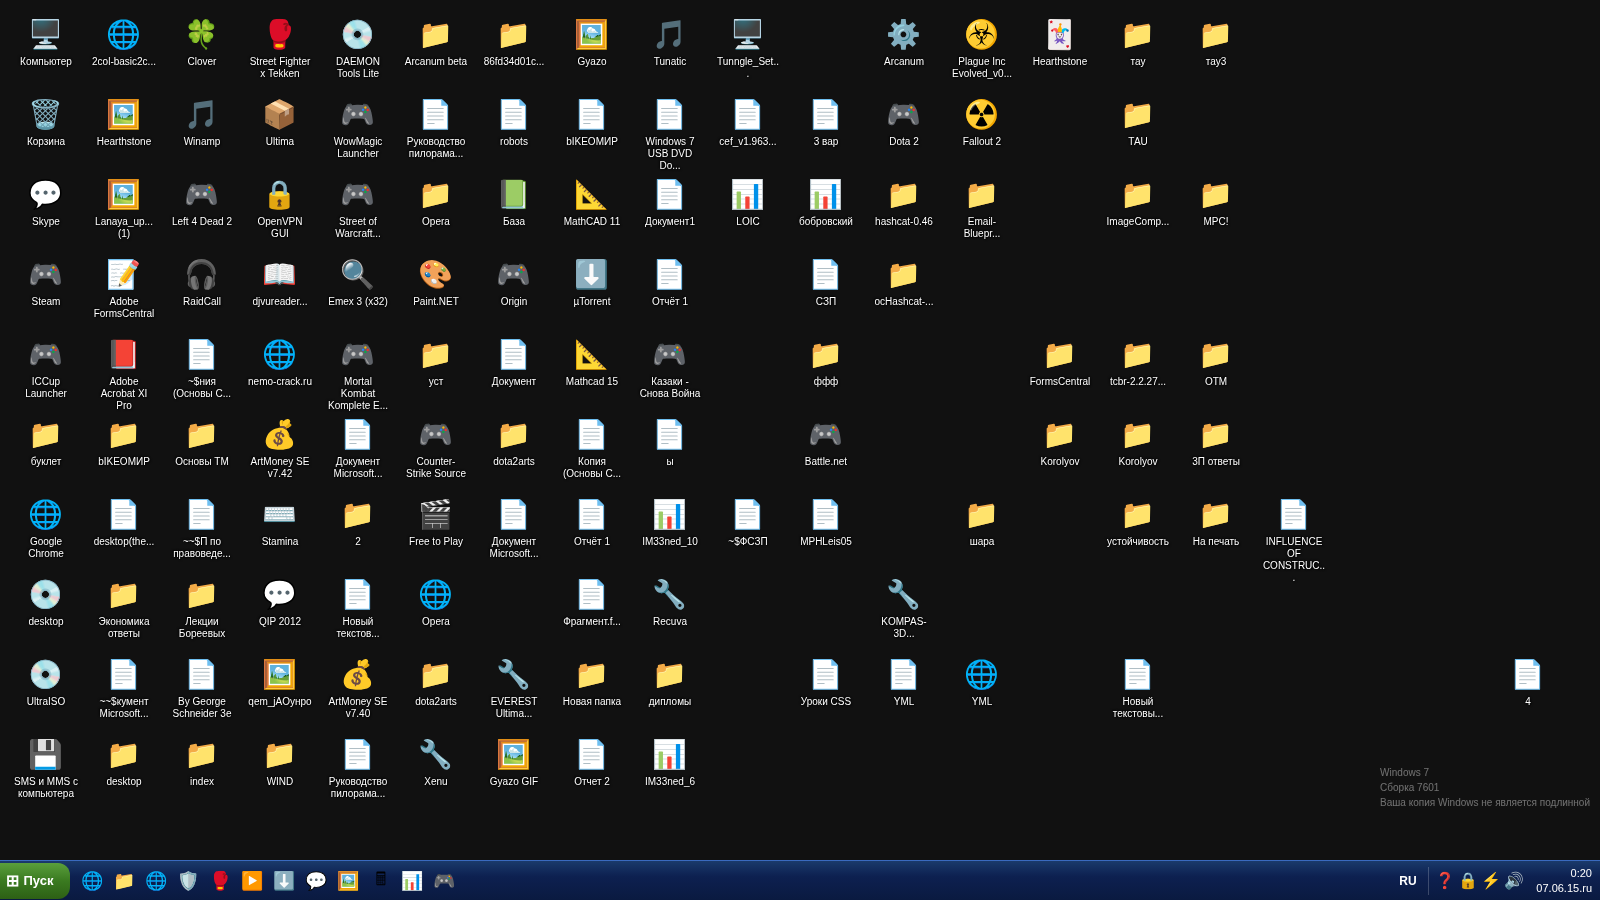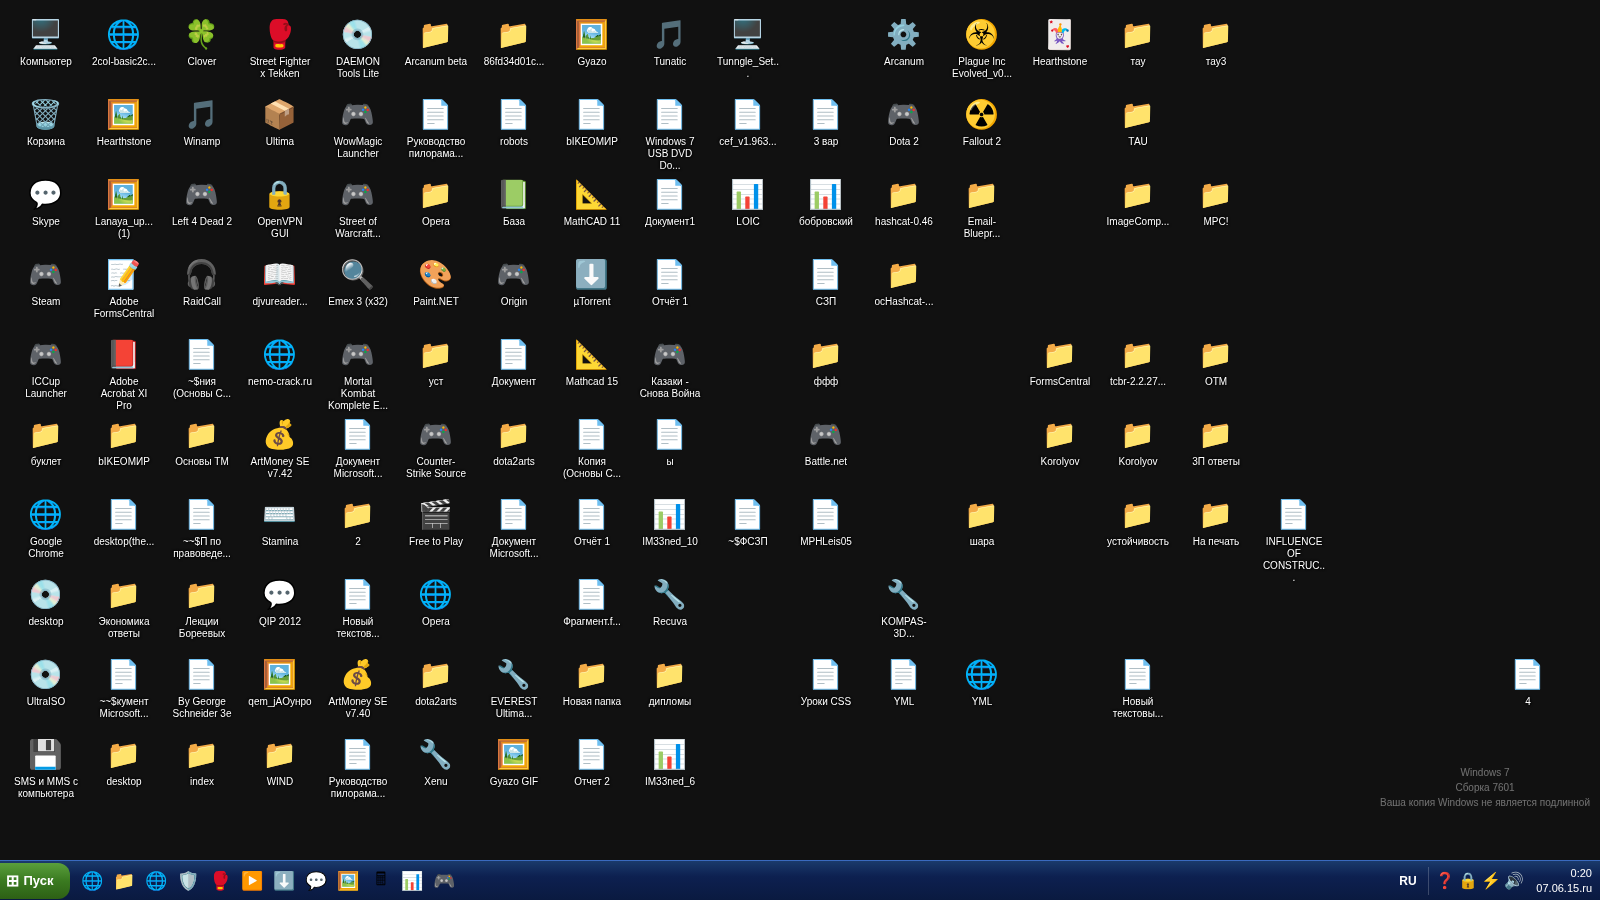--- a/index.html
+++ b/index.html
@@ -149,21 +149,21 @@
       margin-right: 4px;
     }
 
     
     .watermark {
       position: absolute;
       bottom: 50px;
       right: 10px;
       color: rgba(255,255,255,0.4);
       font-size: 10px;
-      text-align: center;
+      text-align: left;
       line-height: 1.5;
       pointer-events: none;
     }
   </style>
 </head>
 <body>
 
 <div id="desktop">
   <div class="desktop-icons">
 

